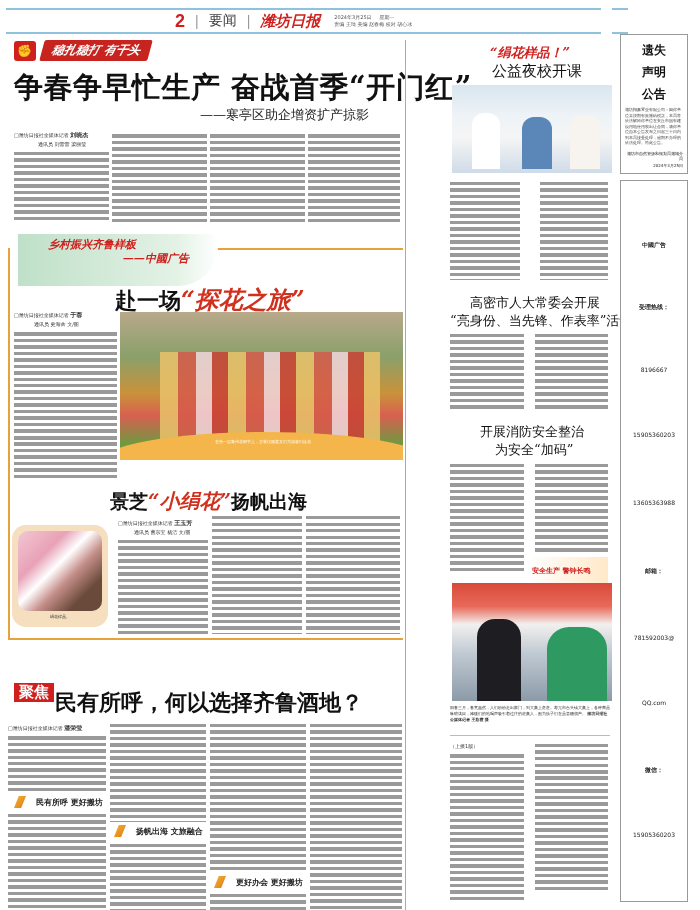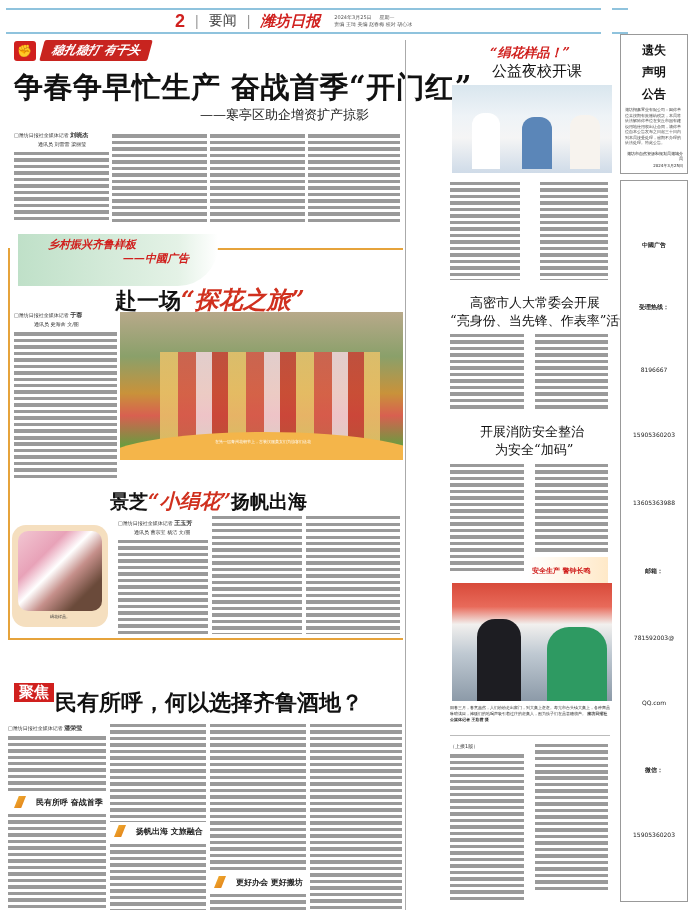--- a/index.html
+++ b/index.html
@@ -114,21 +114,21 @@
 <div class="kite-tag">
   <div class="jb">聚焦</div>
 </div>
 <div class="h1" style="top:688px;left:55px;font-size:22px;">民有所呼，何以选择齐鲁酒地？</div>
 <div class="abs byline" style="top:723px;left:8px;width:95px;">
   <span>□潍坊日报社全媒体记者</span> <b>潘荣莹</b>
 </div>
 <div class="lines" style="top:734px;left:8px;width:98px;height:58px"></div>
 <div class="subhead" style="top:796px;left:14px">
   <span class="ic"></span>
-    <span>民有所呼 奋战首季</span>
+    <span>民有所呼 更好搬坊</span>
 </div>
 <div class="lines" style="top:812px;left:8px;width:98px;height:98px"></div>
 <div class="lines" style="top:722px;left:110px;width:96px;height:100px"></div>
 <div class="subhead" style="top:825px;left:114px">
   <span class="ic"></span>
     <span>扬帆出海 文旅融合</span>
 </div>
 <div class="lines" style="top:842px;left:110px;width:96px;height:68px"></div>
 <div class="lines" style="top:722px;left:210px;width:96px;height:150px"></div>
 <div class="subhead" style="top:876px;left:214px">

